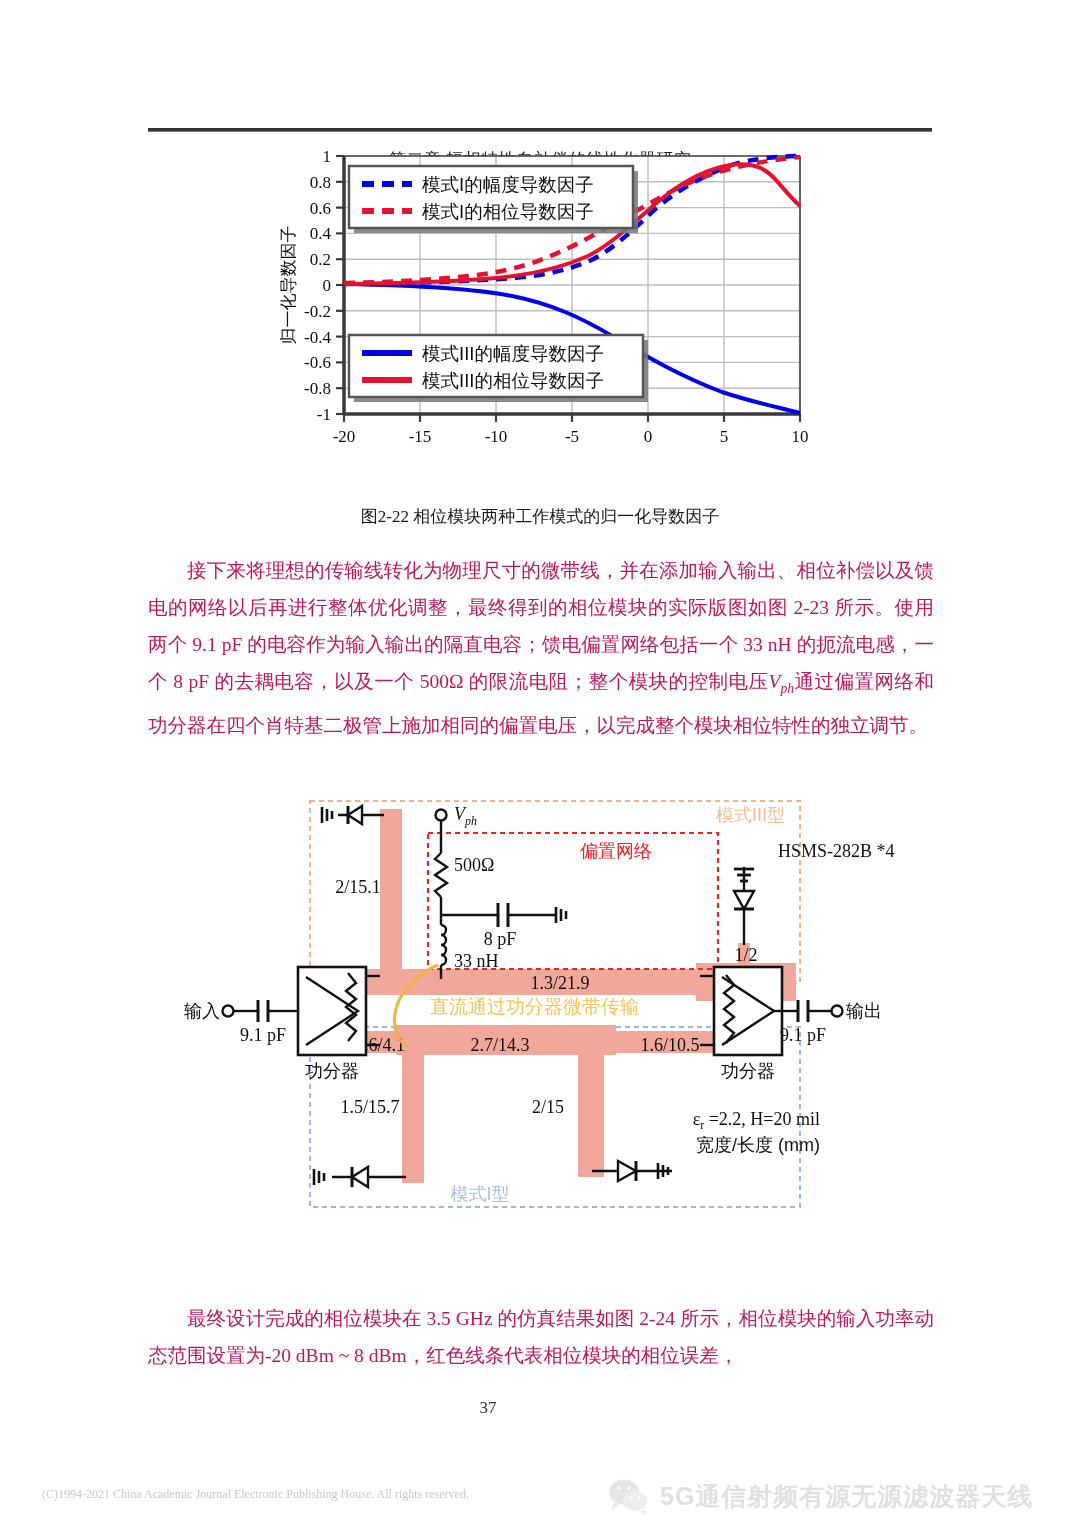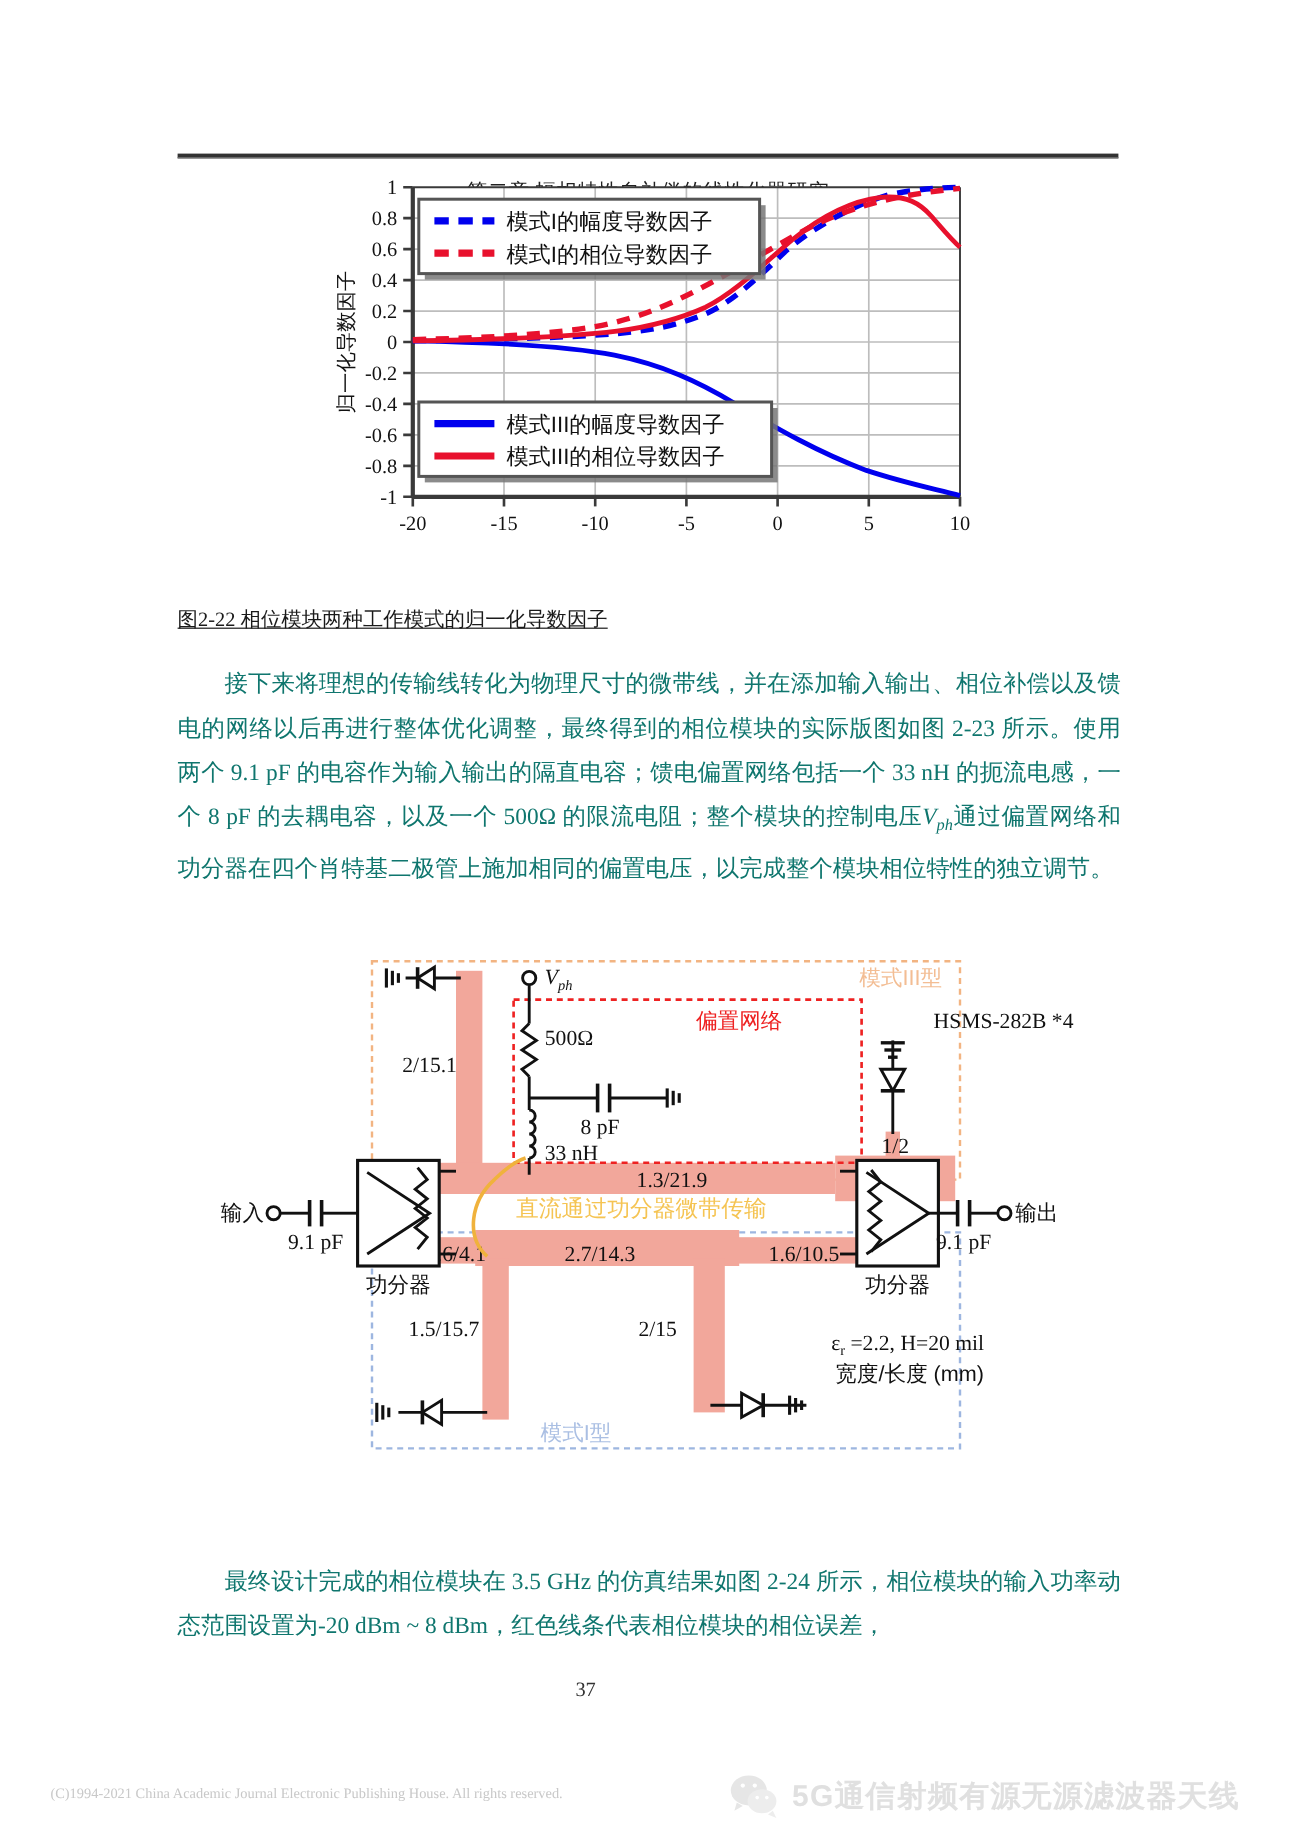--- a/index.html
+++ b/index.html
@@ -22,33 +22,33 @@
   .header-title{font-size:17px;letter-spacing:.5px;color:#222;}
   .header-rule{
     position:absolute;left:148px;top:128px;width:784px;height:3px;
     background:#333;border-bottom:1px solid #777;
   }
 
   
   .fig22{position:absolute;left:262px;top:148px;width:560px;height:300px;}
   .chart-svg{display:block;}
   .fig-caption{
-    position:absolute;width:784px;left:148px;text-align:left;
-    font-size:17px;color:#1a1a1a;text-decoration:underline;
+    position:absolute;width:784px;left:148px;text-align:center;
+    font-size:17px;color:#1a1a1a;
   }
   #cap22{top:505px;}
   #cap23{top:1243px;font-size:16px;}
 
   
   .para{
     position:absolute;left:148px;width:786px;
     font-size:19.5px;line-height:37px;
     text-align:justify;text-justify:inter-ideograph;
     text-indent:2em;
-    color:#0f766e;
+    color:#be185d;
   }
   #para1{top:552px;}
   #para2{top:1300px;}
   .para i{font-style:italic;}
   .para sub{font-size:.7em;font-style:italic;}
 
   
   .fig23{position:absolute;left:180px;top:795px;width:720px;height:440px;}
 
   

